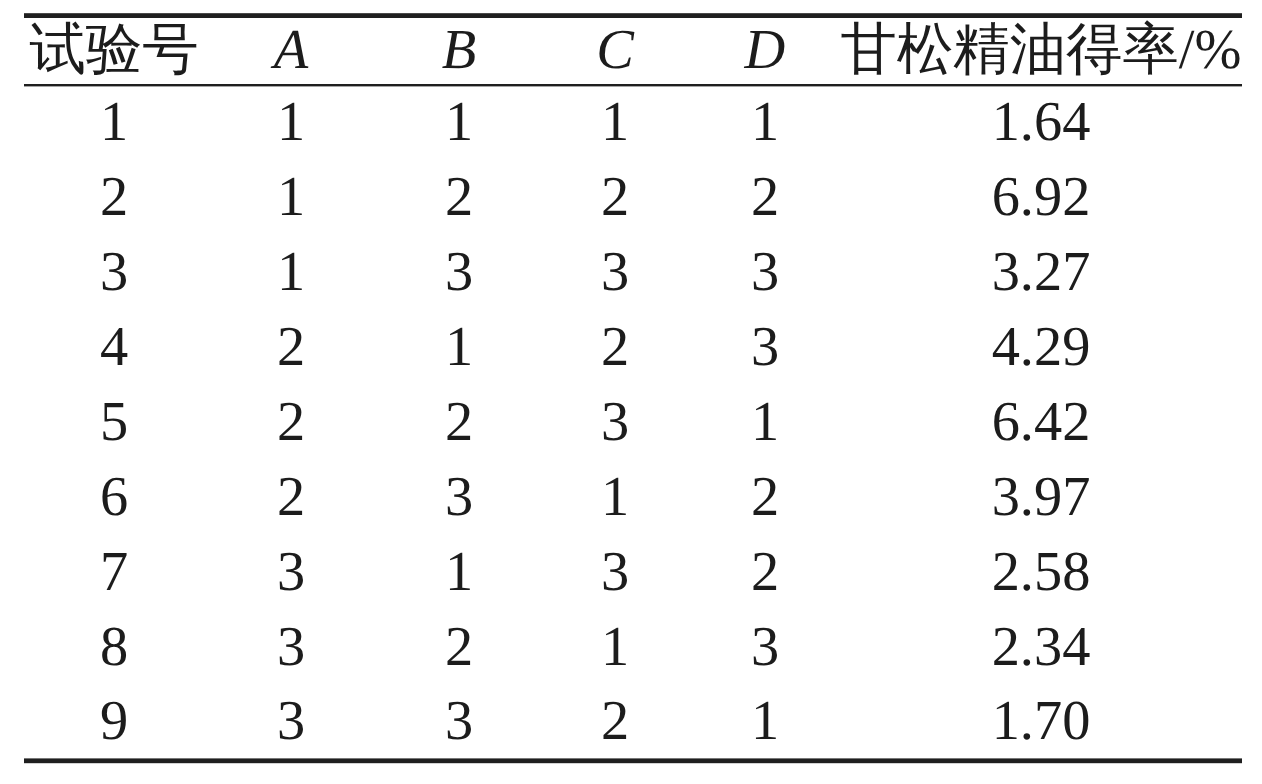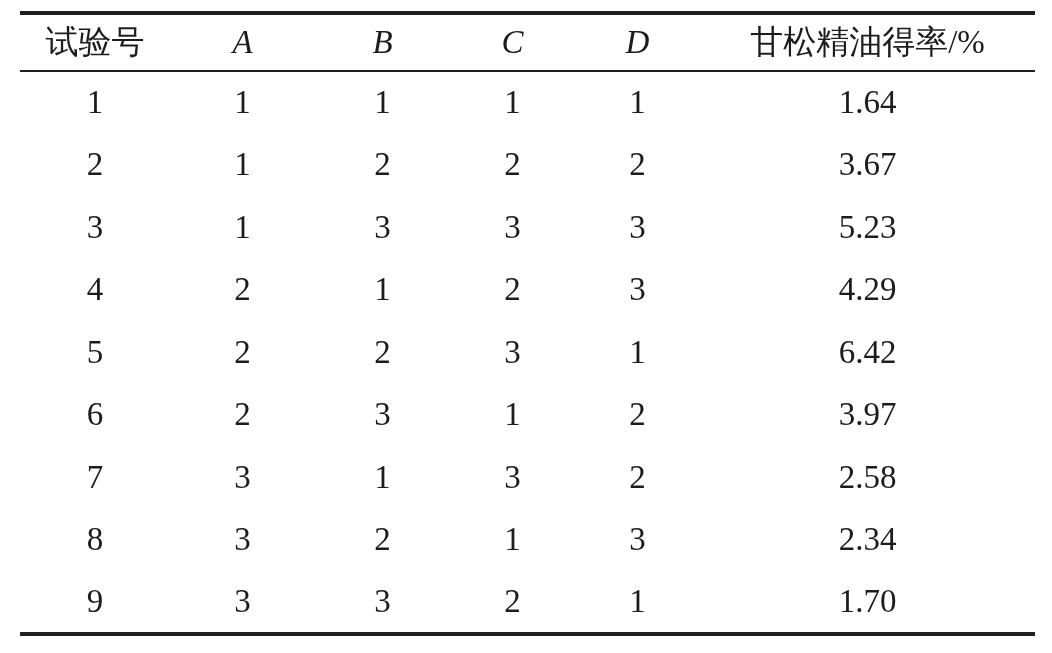--- a/index.html
+++ b/index.html
@@ -30,21 +30,21 @@
   }
   tbody tr {
     height: 62.5px;
   }
   th, td {
     padding: 0;
     margin: 0;
     text-align: center;
     vertical-align: middle;
     font-weight: normal;
-    font-size: 33px;
+    font-size: 47px;
     line-height: 1;
     white-space: nowrap;
   }
   .c0 { width: 150px; }
   .c1 { width: 145px; }
   .c2 { width: 135px; }
   .c3 { width: 125px; }
   .c4 { width: 125px; }
   .c5 { width: 335px; }
   .it { font-style: italic; }
@@ -79,29 +79,29 @@
       <td>1</td>
       <td>1</td>
       <td>1.64</td>
     </tr>
     <tr>
       <td>2</td>
       <td>1</td>
       <td>2</td>
       <td>2</td>
       <td>2</td>
-      <td>3.67</td>
+      <td>6.92</td>
     </tr>
     <tr>
       <td>3</td>
       <td>1</td>
       <td>3</td>
       <td>3</td>
       <td>3</td>
-      <td>5.23</td>
+      <td>3.27</td>
     </tr>
     <tr>
       <td>4</td>
       <td>2</td>
       <td>1</td>
       <td>2</td>
       <td>3</td>
       <td>4.29</td>
     </tr>
     <tr>

